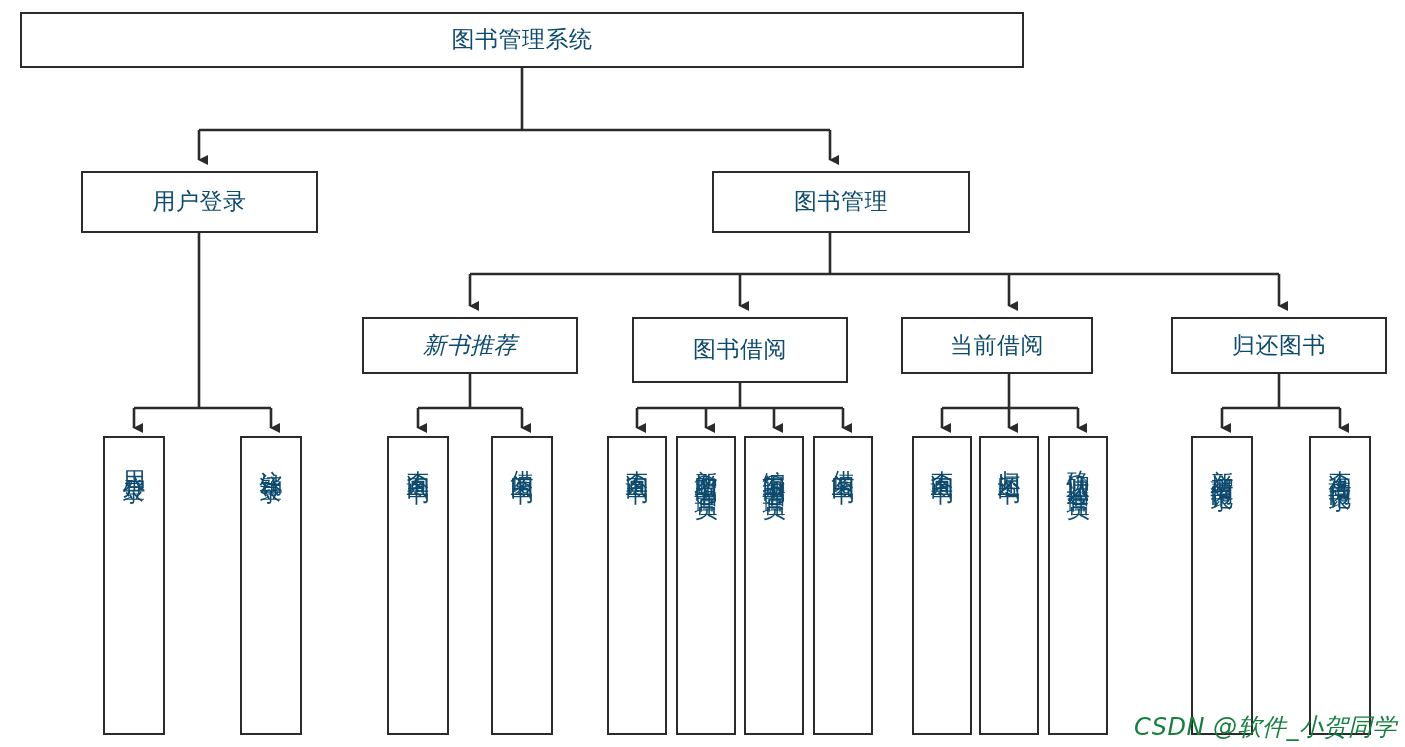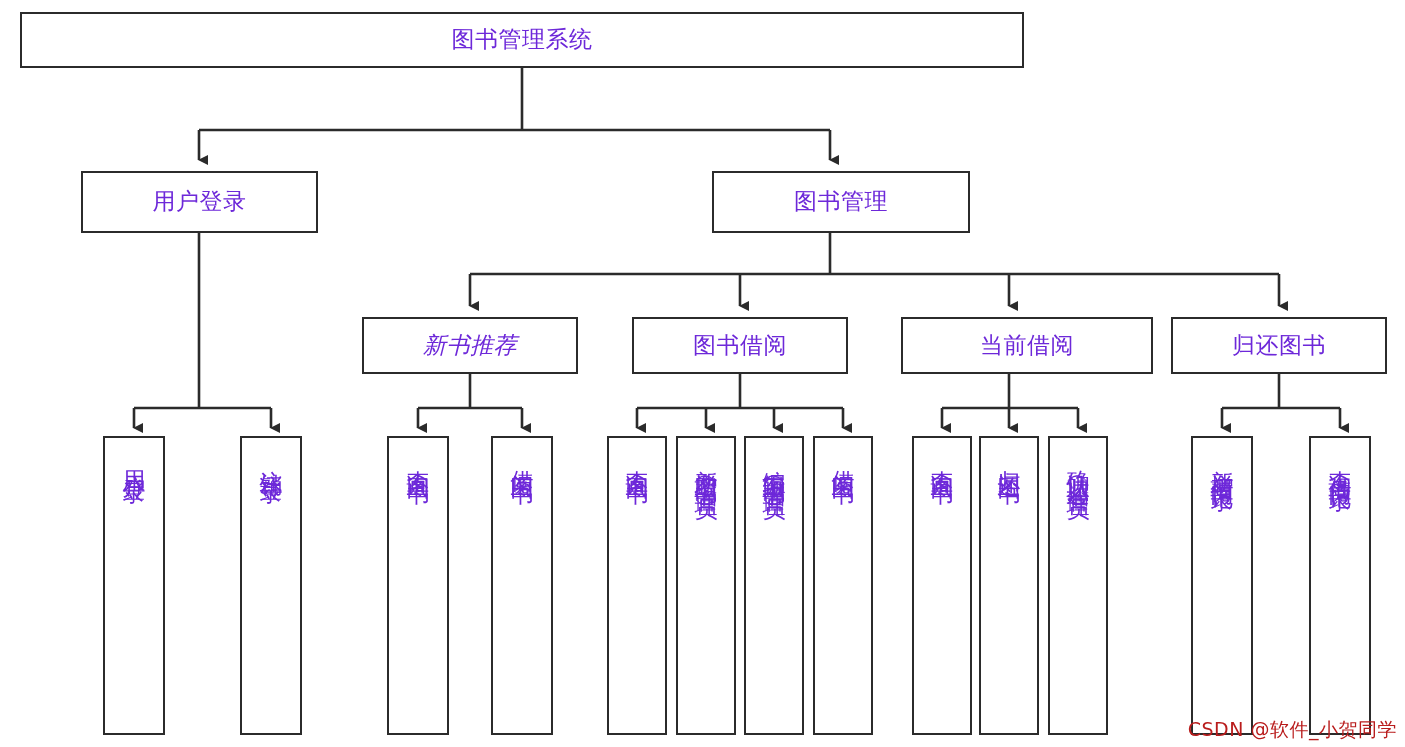--- a/index.html
+++ b/index.html
@@ -26,21 +26,21 @@
     pointer-events: none;
   }
   .node {
     position: absolute;
     box-sizing: border-box;
     background: #ffffff;
     border: 2.5px solid #2b2b2b;
     display: flex;
     align-items: center;
     justify-content: center;
-    color: #6d28d9;
+    color: #0c4a6e;
     z-index: 2;
   }
   .node .lbl {
     display: block;
     text-align: center;
     line-height: 1.02;
     letter-spacing: 0.5px;
     white-space: nowrap;
   }
   .node.horiz .lbl {
@@ -58,25 +58,26 @@
     text-orientation: upright;
     font-size: 23px;
     line-height: 1.0;
     letter-spacing: 4px;
     white-space: nowrap;
   }
   .watermark {
     position: absolute;
     right: 8px;
     bottom: 4px;
-    font-size: 19px;
-    color: #b91c1c;
+    font-size: 24px;
+    color: #15803d;
     letter-spacing: 0.5px;
     z-index: 3;
     white-space: nowrap;
+    font-style: italic;
   }
 </style>
 </head>
 <body>
 
 <div id="canvas">
 
   <svg id="edges" viewBox="0 0 1405 747">
     <defs>
       <marker id="arw" markerWidth="11" markerHeight="11" refX="5" refY="9" orient="auto" markerUnits="userSpaceOnUse">
@@ -134,24 +135,24 @@
   <div class="node horiz" style="left:81px; top:171px; width:237px; height:62px;">
     <span class="lbl">用户登录</span>
   </div>
   <div class="node horiz" style="left:712px; top:171px; width:258px; height:62px;">
     <span class="lbl">图书管理</span>
   </div>
 
   <div class="node horiz" style="left:362px; top:317px; width:216px; height:57px;font-style:italic;">
     <span class="lbl">新书推荐</span>
   </div>
-  <div class="node horiz" style="left:632px; top:317px; width:216px; height:57px;">
+  <div class="node horiz" style="left:632px; top:317px; width:216px; height:66px;">
     <span class="lbl">图书借阅</span>
   </div>
-  <div class="node horiz" style="left:901px; top:317px; width:252px; height:57px;">
+  <div class="node horiz" style="left:901px; top:317px; width:192px; height:57px;">
     <span class="lbl">当前借阅</span>
   </div>
   <div class="node horiz" style="left:1171px; top:317px; width:216px; height:57px;">
     <span class="lbl">归还图书</span>
   </div>
 
   <div class="node vert" style="left:103px; top:436px; width:62px; height:299px;">
     <span class="lbl">用户登录</span>
   </div>
   <div class="node vert" style="left:240px; top:436px; width:62px; height:299px;">

